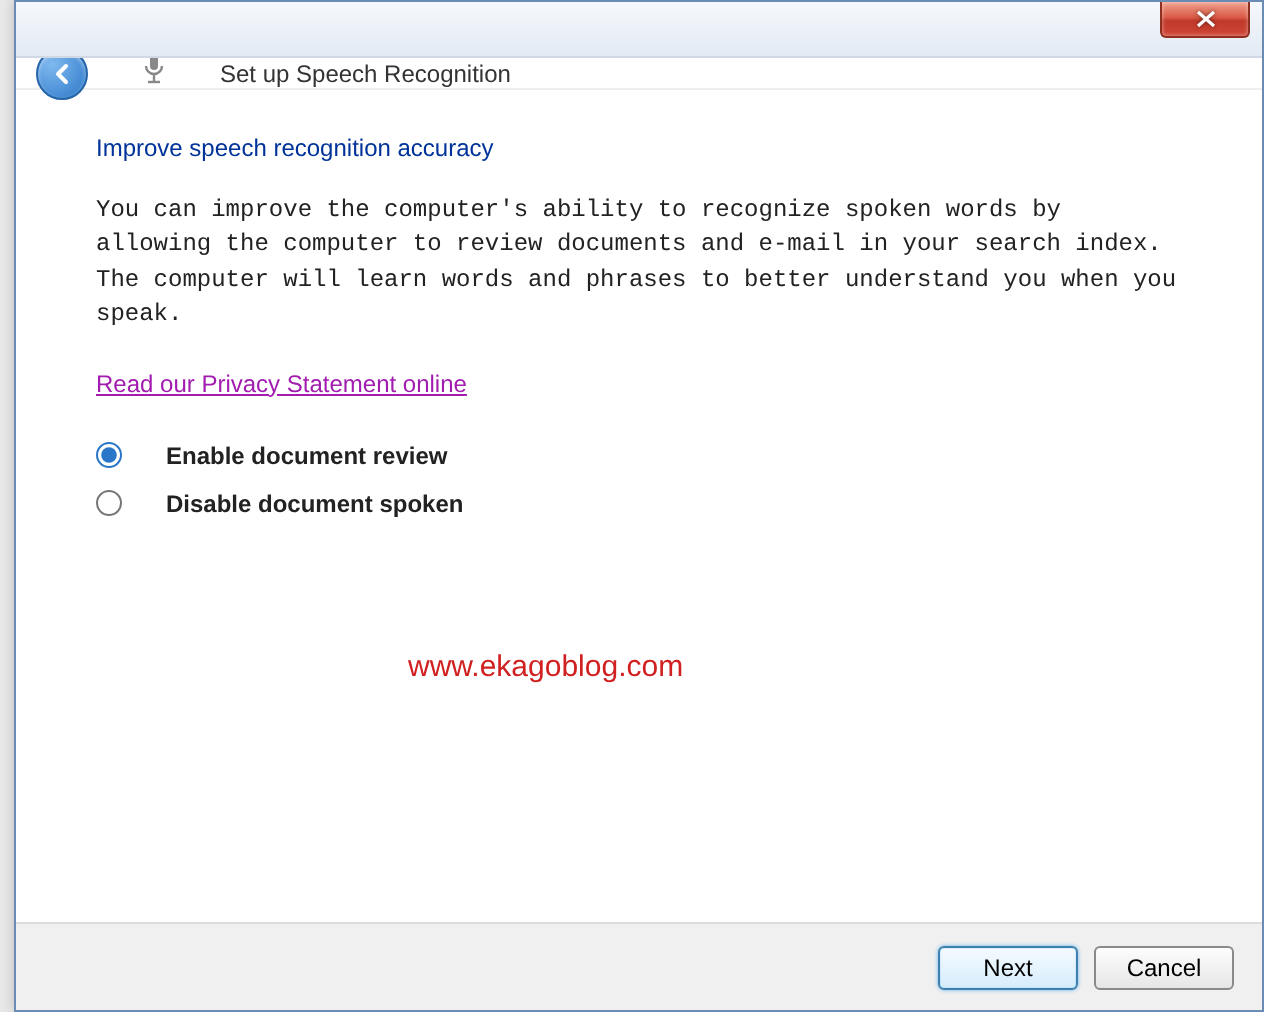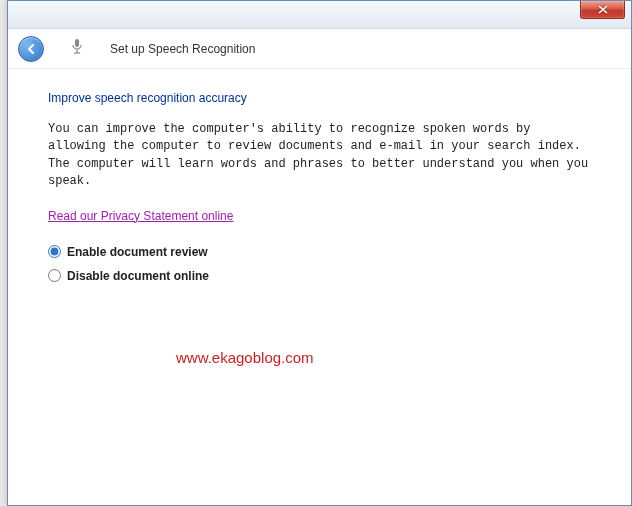--- a/index.html
+++ b/index.html
@@ -44,21 +44,21 @@
       margin-right: 6px;
       display: flex;
       align-items: center;
       justify-content: center;
       color: #fff;
       font-weight: bold;
       box-shadow: inset 0 0 2px rgba(255,255,255,0.5);
     }
     .close-btn svg { filter: drop-shadow(0 0 1px rgba(0,0,0,0.5)); }
     .header {
-      height: 40px;
+      height: 16px;
       display: flex;
       align-items: center;
       padding: 0 10px;
       gap: 26px;
       background: #fff;
       border-bottom: 1px solid #eee;
     }
     .back-btn {
       width: 26px; height: 26px;
       border-radius: 50%;
@@ -89,27 +89,27 @@
     }
     .privacy-link {
       color: #a21caf;
       text-decoration: underline;
       font-size: 12px;
       cursor: pointer;
       display: inline-block;
       margin-bottom: 22px;
     }
     .radio-group { display: flex; flex-direction: column; gap: 10px; }
-    .radio-row { display: flex; align-items: center; gap: 6px; }
+    .radio-row { display: flex; align-items: center; gap: 22px; }
     .radio-row input[type="radio"] { width: 13px; height: 13px; accent-color: #2a76c8; }
     .radio-row label { font-size: 12px; font-weight: bold; color: #222; }
     .watermark {
       position: absolute;
       top: 280px;
-      left: 168px;
+      left: 196px;
       color: #d02020;
       font-size: 15px;
       font-family: Arial, sans-serif;
     }
     .footer {
       height: 44px;
       background: #f0f0f0;
       border-top: 1px solid #dcdcdc;
       display: flex;
       justify-content: flex-end;
@@ -168,21 +168,25 @@
     <p class="body-text">You can improve the computer's ability to recognize spoken words by allowing the computer to review documents and e-mail in your search index. The computer will learn words and phrases to better understand you when you speak.</p>
     <a class="privacy-link">Read our Privacy Statement online</a>
 
     <div class="radio-group">
       <div class="radio-row">
         <input type="radio" name="docreview" id="r-enable" checked="" style="">
         <label for="r-enable">Enable document review</label>
       </div>
       <div class="radio-row">
         <input type="radio" name="docreview" id="r-disable" style="">
-        <label for="r-disable">Disable document online</label>
+        <label for="r-disable">Disable document spoken</label>
       </div>
     </div>
 
     <div class="watermark">www.ekagoblog.com</div>
   </div>
 
+  <div class="footer">
+    <button class="btn default">Next</button>
+    <button class="btn">Cancel</button>
+  </div>
 
 </div>
 
 </body></html>

